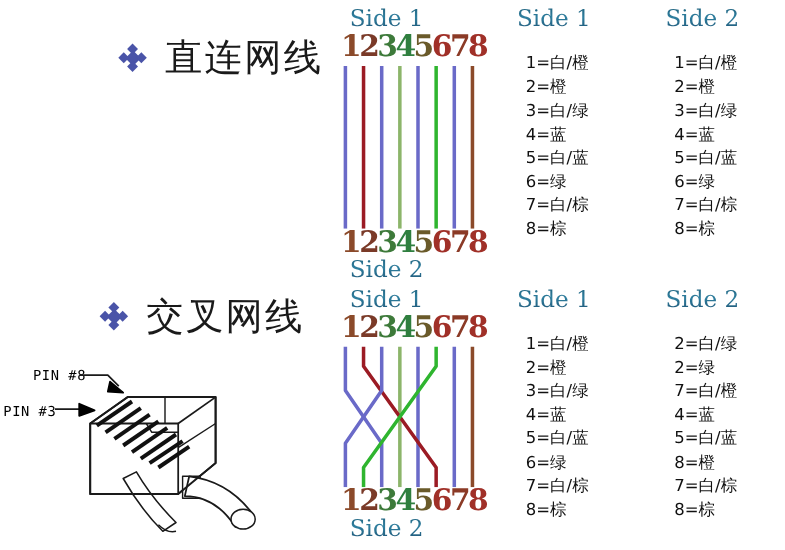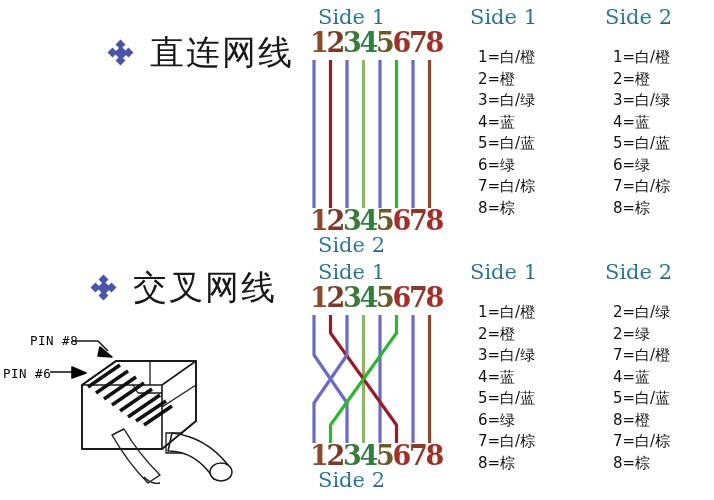--- a/index.html
+++ b/index.html
@@ -251,21 +251,21 @@
     <div>2=绿</div>
     <div>7=白/橙</div>
     <div>4=蓝</div>
     <div>5=白/蓝</div>
     <div>8=橙</div>
     <div>7=白/棕</div>
     <div>8=棕</div>
   </div>
 
 <div class="pin-callout" style="left:30px; top:333px;">PIN #8</div>
-<div class="pin-callout" style="left:3px; top:366px;">PIN #6</div>
+<div class="pin-callout" style="left:3px; top:366px;">PIN #3</div>
 
 <svg class="connector" style="left:0px; top:325px;" width="250" height="175" viewBox="0 0 250 175">
   <g fill="none" stroke="#1a1a1a" stroke-width="1.6" stroke-linejoin="round">
 
     <path d="M72 16 L98 16 L108 26" stroke-width="1.6" fill="none"></path>
     <path d="M100 22 L112 32 L98 31 Z" fill="#000" stroke="#000"></path>
     <path d="M50 47 L78 47" stroke-width="1.6"></path>
     <path d="M72 42 L86 48 L72 53 Z" fill="#000" stroke="#000"></path>
 
     <path d="M82 60 L116 36 L196 36 L196 96 L162 124 L82 124 Z" fill="#ffffff"></path>

